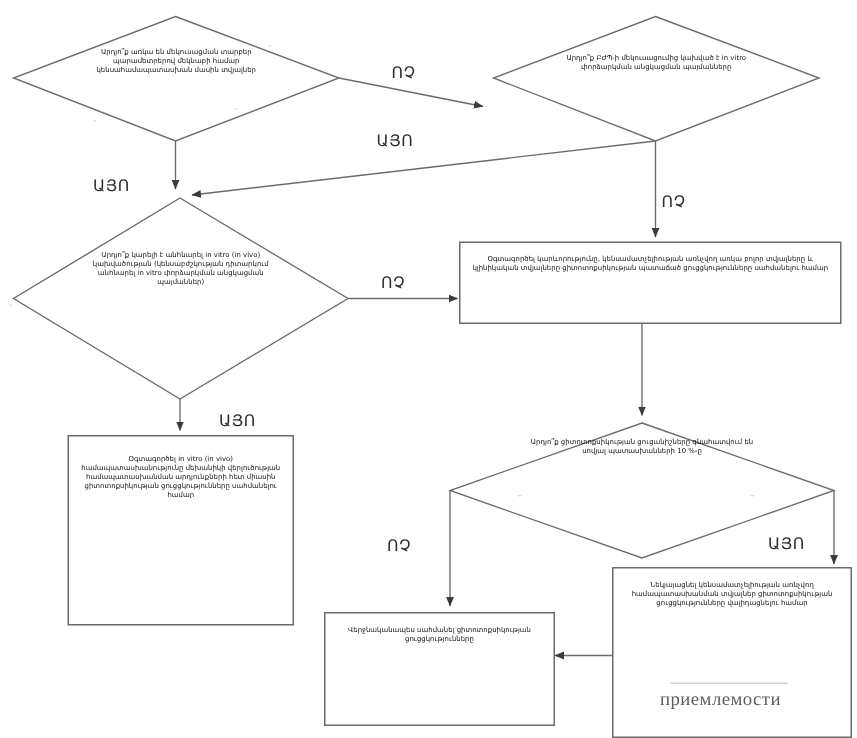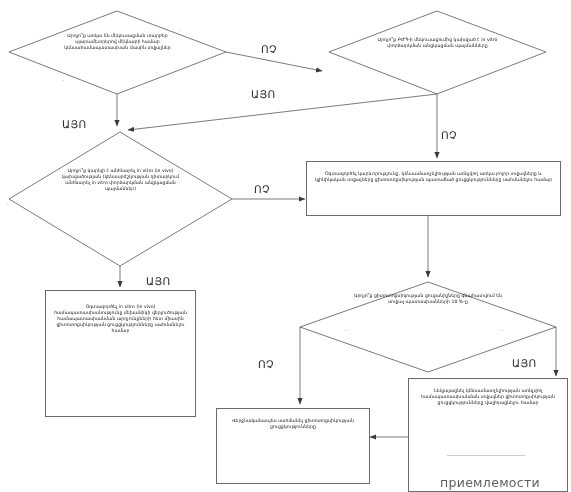--- a/index.html
+++ b/index.html
@@ -51,21 +51,20 @@
     color:#111;
   }
 
   
   .edge-label{
     position:absolute;
     font-size:10.5px;
     letter-spacing:0.4px;
     color:#2b2b2b;
     white-space:nowrap;
-    font-family:Liberation Serif, serif;
   }
 
   .ru-text{
     position:absolute;
     font-size:12.5px;
     color:#5f5f5f;
     letter-spacing:0.3px;
     white-space:nowrap;
   }
   .ru-rule{
@@ -148,21 +147,21 @@
 
   <div class="node rect pad-top" style="left:216px;top:408px;width:154px;height:76px;">
     <div class="node-text">Վերջնականապես սահմանել ցիտոտոքսիկության ցուցցկությունները</div>
   </div>
 
   <div class="node rect" style="left:408px;top:378px;width:160px;height:114px;">
     <div class="node-text" style="padding-top:9px;">Նեկյայացնել կենսամատչելիության առնչվող համապատասխանման տվյալներ ցիտոտոքսիկության ցուցցկությունները վալիդացնելու համար</div>
   </div>
 
   <div class="ru-rule" style="left:447px;top:455px;width:78px;"></div>
-  <div class="ru-text" style="left:440px;top:475px;">приемлемости</div>
+  <div class="ru-text" style="left:440px;top:459px;font-family:Liberation Serif, serif;">приемлемости</div>
 
   <div class="edge-label" style="left:261px;top:43px;">ՈՉ</div>
 
   <div class="edge-label" style="left:62px;top:118px;">ԱՅՈ</div>
 
   <div class="edge-label" style="left:251px;top:88px;">ԱՅՈ</div>
 
   <div class="edge-label" style="left:441px;top:129px;">ՈՉ</div>
 
   <div class="edge-label" style="left:254px;top:183px;">ՈՉ</div>

